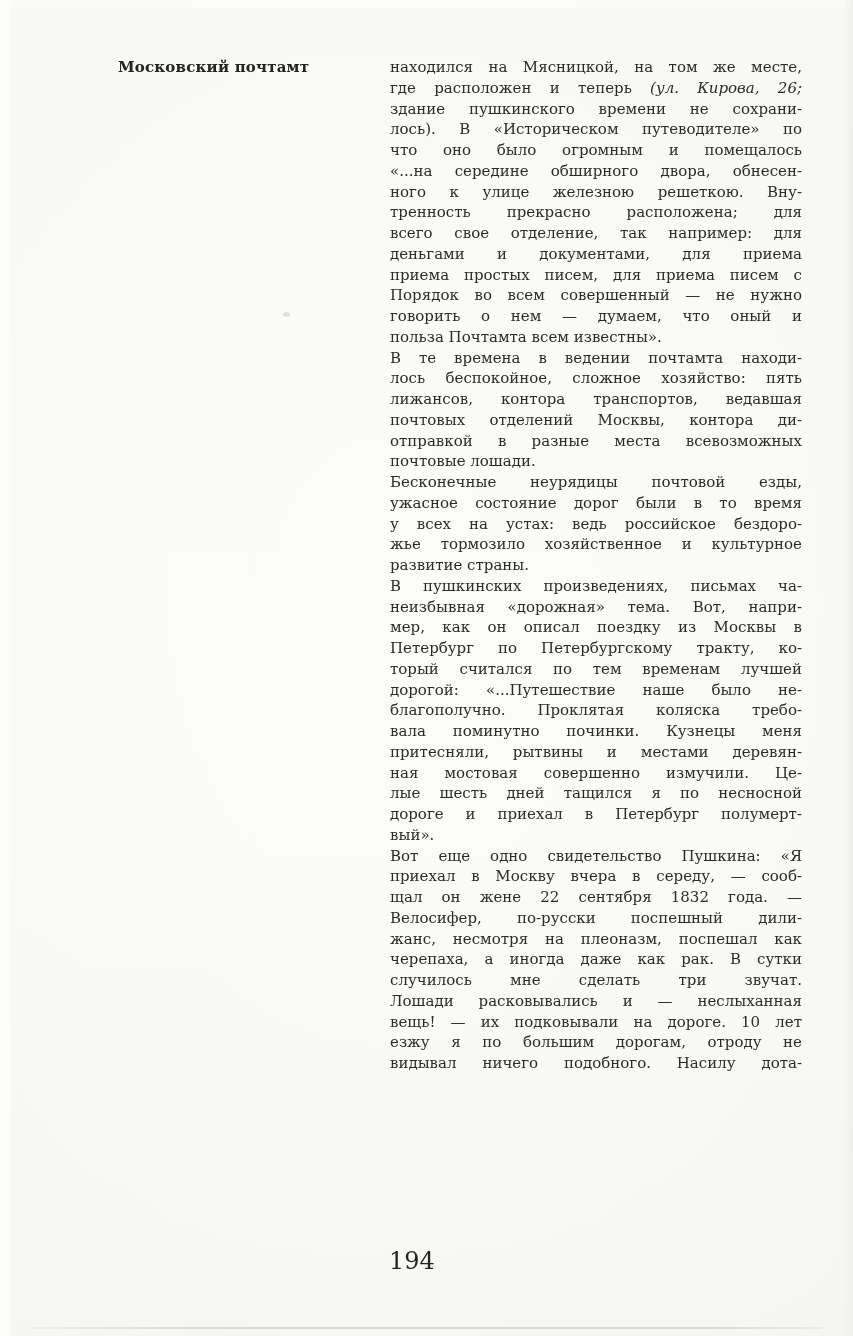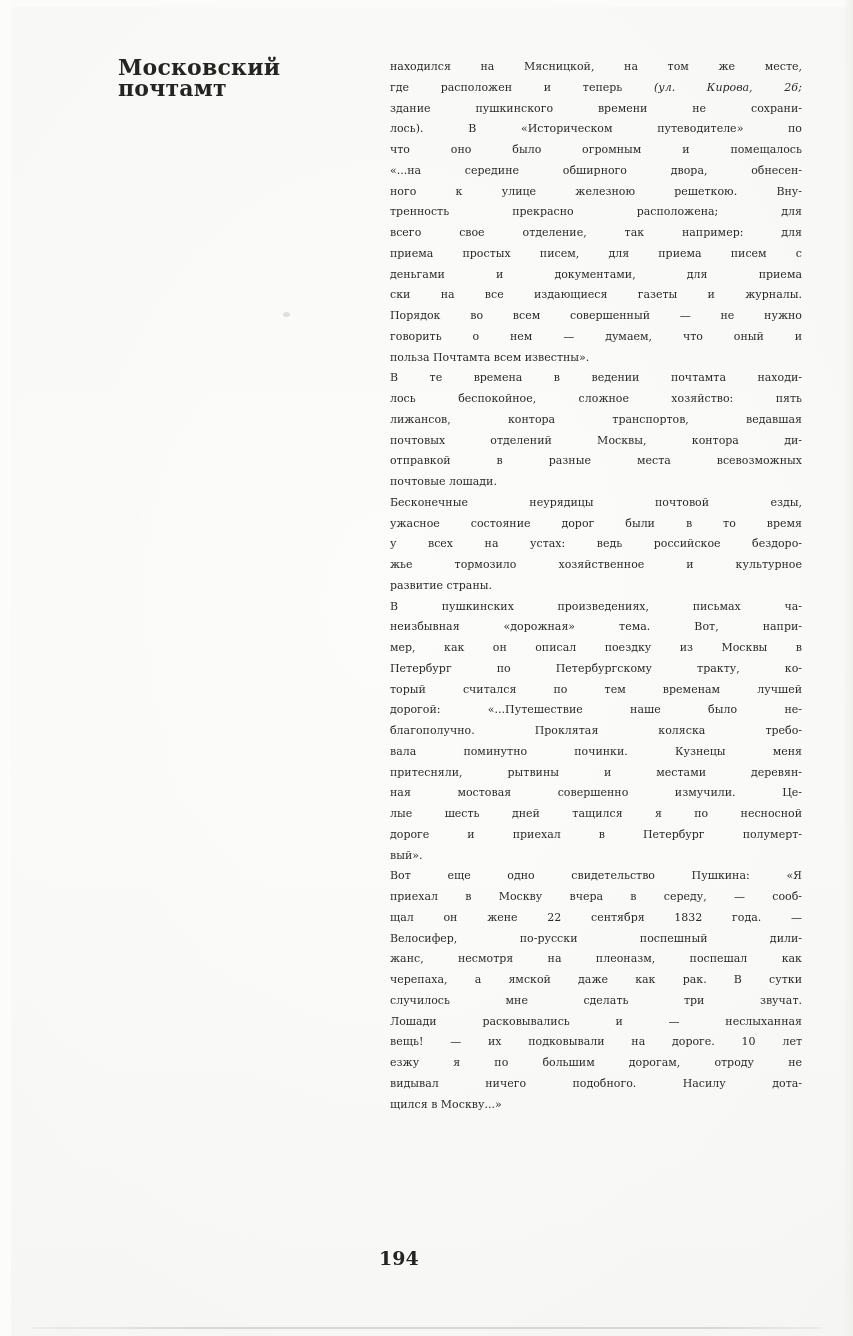--- a/index.html
+++ b/index.html
@@ -49,47 +49,47 @@
     left: 283px; top: 312px;
     width: 7px; height: 5px;
     border-radius: 50%;
     background: #dfdfdb;
   }
   .heading {
     position: absolute;
     left: 118px; top: 57px;
     width: 250px;
     font-weight: bold;
-    font-size: 22px;
+    font-size: 15px;
     line-height: 20.75px;
     letter-spacing: 0.2px;
     color: #262420;
   }
   .column {
     position: absolute;
     left: 390px; top: 57px;
     width: 412px;
-    font-size: 11px;
+    font-size: 15px;
     line-height: 20.75px;
   }
   .paragraph { margin: 0; }
   .line {
     text-align: justify;
     text-align-last: justify;
     white-space: nowrap;       
   }
   .line span { white-space: normal; }
   .line { white-space: normal; }
   .line.last { text-align-last: left; }
   .italic { font-style: italic; }
   .page-number {
     position: absolute;
-    left: 379px; top: 1247px;
-    font-weight: bold;
-    font-size: 19px;
+    left: 389px; top: 1247px;
+    font-weight: normal;
+    font-size: 24px;
     color: #262420;
   }
 </style>
 </head>
 <body>
 
 <div class="page" style="color: rgb(45, 43, 38);">
   <div class="edge-top"></div>
   <div class="edge-left"></div>
   <div class="edge-right"></div>
@@ -102,23 +102,22 @@
       <div class="paragraph">
         <div class="line"><span>находился на Мясницкой, на том же месте,</span></div>
         <div class="line"><span>где расположен и теперь </span><span class="italic">(ул. Кирова, 26;</span></div>
         <div class="line"><span>здание пушкинского времени не сохрани-</span></div>
         <div class="line"><span>лось). В «Историческом путеводителе» по</span></div>
         <div class="line"><span>что оно было огромным и помещалось</span></div>
         <div class="line"><span>«...на середине обширного двора, обнесен-</span></div>
         <div class="line"><span>ного к улице железною решеткою. Вну-</span></div>
         <div class="line"><span>тренность прекрасно расположена; для</span></div>
         <div class="line"><span>всего свое отделение, так например: для</span></div>
+        <div class="line"><span>деньгами и документами, для приема</span></div>
         <div class="line"><span>приема простых писем, для приема писем с</span></div>
-        <div class="line"><span>деньгами и документами, для приема</span></div>
-        <div class="line"><span>ски на все издающиеся газеты и журналы.</span></div>
         <div class="line"><span>Порядок во всем совершенный — не нужно</span></div>
         <div class="line"><span>говорить о нем — думаем, что оный и</span></div>
         <div class="line last"><span>польза Почтамта всем известны».</span></div>
       </div>
       <div class="paragraph">
         <div class="line"><span>В те времена в ведении почтамта находи-</span></div>
         <div class="line"><span>лось беспокойное, сложное хозяйство: пять</span></div>
         <div class="line"><span>лижансов, контора транспортов, ведавшая</span></div>
         <div class="line"><span>почтовых отделений Москвы, контора ди-</span></div>
         <div class="line"><span>отправкой в разные места всевозможных</span></div>
@@ -145,24 +144,23 @@
         <div class="line"><span>лые шесть дней тащился я по несносной</span></div>
         <div class="line"><span>дороге и приехал в Петербург полумерт-</span></div>
         <div class="line last"><span>вый».</span></div>
       </div>
       <div class="paragraph">
         <div class="line"><span>Вот еще одно свидетельство Пушкина: «Я</span></div>
         <div class="line"><span>приехал в Москву вчера в середу, — сооб-</span></div>
         <div class="line"><span>щал он жене 22 сентября 1832 года. —</span></div>
         <div class="line"><span>Велосифер, по-русски поспешный дили-</span></div>
         <div class="line"><span>жанс, несмотря на плеоназм, поспешал как</span></div>
-        <div class="line"><span>черепаха, а ямской даже как рак. В сутки</span></div>
+        <div class="line"><span>черепаха, а иногда даже как рак. В сутки</span></div>
         <div class="line"><span>случилось мне сделать три звучат.</span></div>
         <div class="line"><span>Лошади расковывались и — неслыханная</span></div>
         <div class="line"><span>вещь! — их подковывали на дороге. 10 лет</span></div>
         <div class="line"><span>езжу я по большим дорогам, отроду не</span></div>
         <div class="line"><span>видывал ничего подобного. Насилу дота-</span></div>
-        <div class="line last"><span>щился в Москву...»</span></div>
       </div>
     </div>
 
   <div class="page-number">194</div>
 </div>
 
 </body></html>

